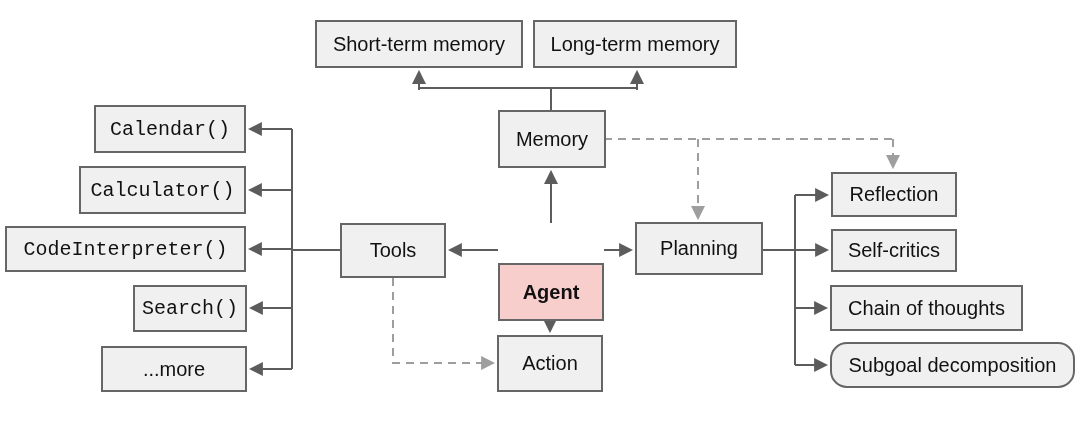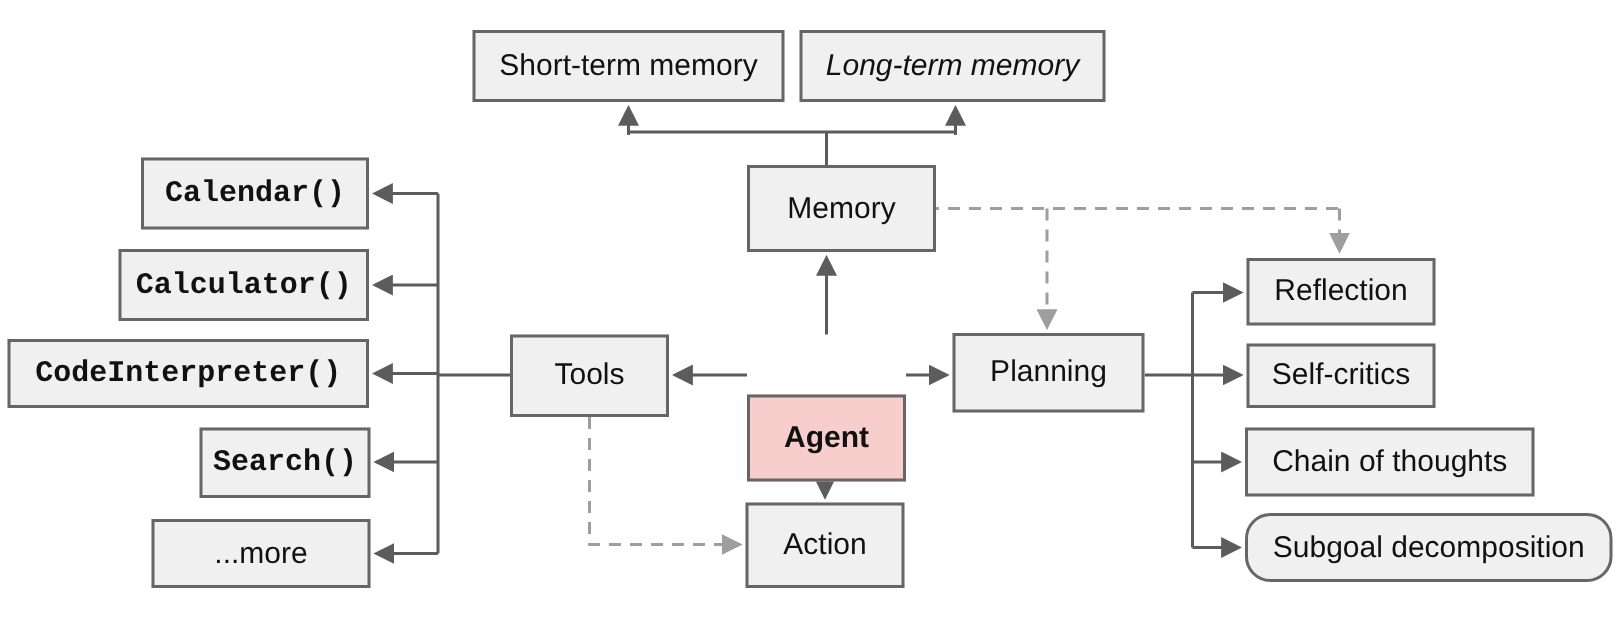--- a/index.html
+++ b/index.html
@@ -37,38 +37,38 @@
     border: 2px solid var(--node-border);
     display: flex;
     align-items: center;
     justify-content: center;
     font-size: 20px;
     color: var(--text);
     white-space: nowrap;
   }
   .mono {
     font-family: "Liberation Mono", "DejaVu Sans Mono", monospace;
-    font-weight: bold;
+    font-weight: normal;
     font-size: 20px;
   }
   .agent-node {
     background: var(--agent-fill);
     font-weight: bold;
     margin-top: 40px;
   }
   
   .n-short-term   { left: 315px; top: 20px;  width: 208px; height: 48px; }
-  .n-long-term    { left: 533px; top: 20px;  width: 204px; height: 48px; font-style: italic; }
+  .n-long-term    { left: 533px; top: 20px;  width: 204px; height: 48px; }
   .n-calendar     { left: 94px;  top: 105px; width: 152px; height: 48px; }
   .n-calculator   { left: 79px;  top: 166px; width: 167px; height: 48px; }
   .n-codeinterp   { left: 5px;   top: 226px; width: 241px; height: 46px; }
   .n-search       { left: 133px; top: 285px; width: 114px; height: 47px; }
   .n-more         { left: 101px; top: 346px; width: 146px; height: 46px; }
   .n-tools        { left: 340px; top: 223px; width: 106px; height: 55px; }
-  .n-memory       { left: 498px; top: 110px; width: 126px; height: 58px; }
+  .n-memory       { left: 498px; top: 110px; width: 108px; height: 58px; }
   .n-agent        { left: 498px; top: 223px; width: 106px; height: 58px; }
   .n-action       { left: 497px; top: 335px; width: 106px; height: 57px; }
   .n-planning     { left: 635px; top: 222px; width: 128px; height: 53px; }
   .n-reflection   { left: 831px; top: 172px; width: 126px; height: 45px; }
   .n-selfcritics  { left: 831px; top: 229px; width: 126px; height: 43px; }
   .n-chain        { left: 830px; top: 285px; width: 193px; height: 46px; }
   .n-subgoal      { left: 830px; top: 342px; width: 245px; height: 46px; border-radius: 17px; }
 </style>
 </head>
 <body>

